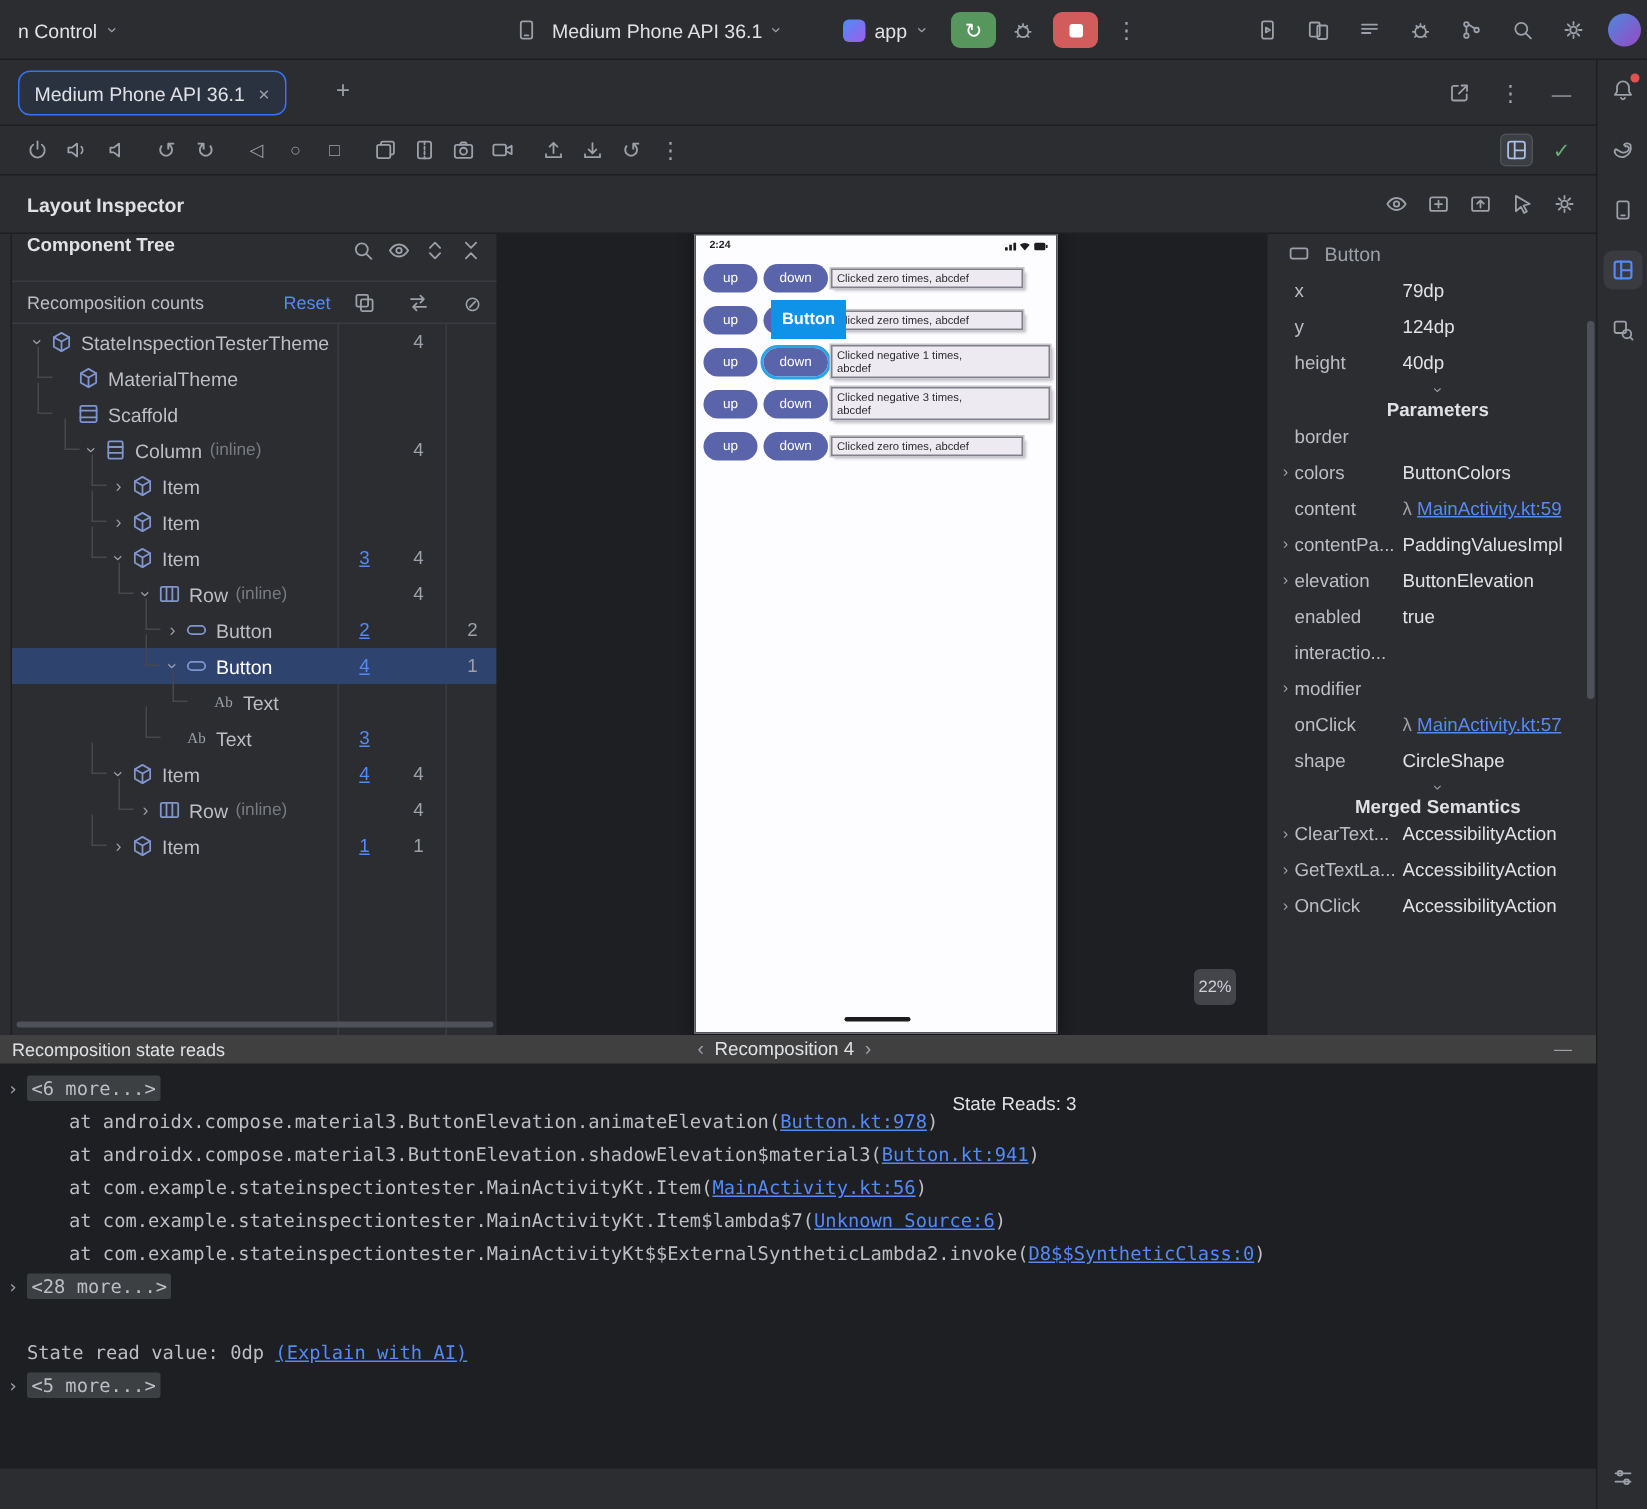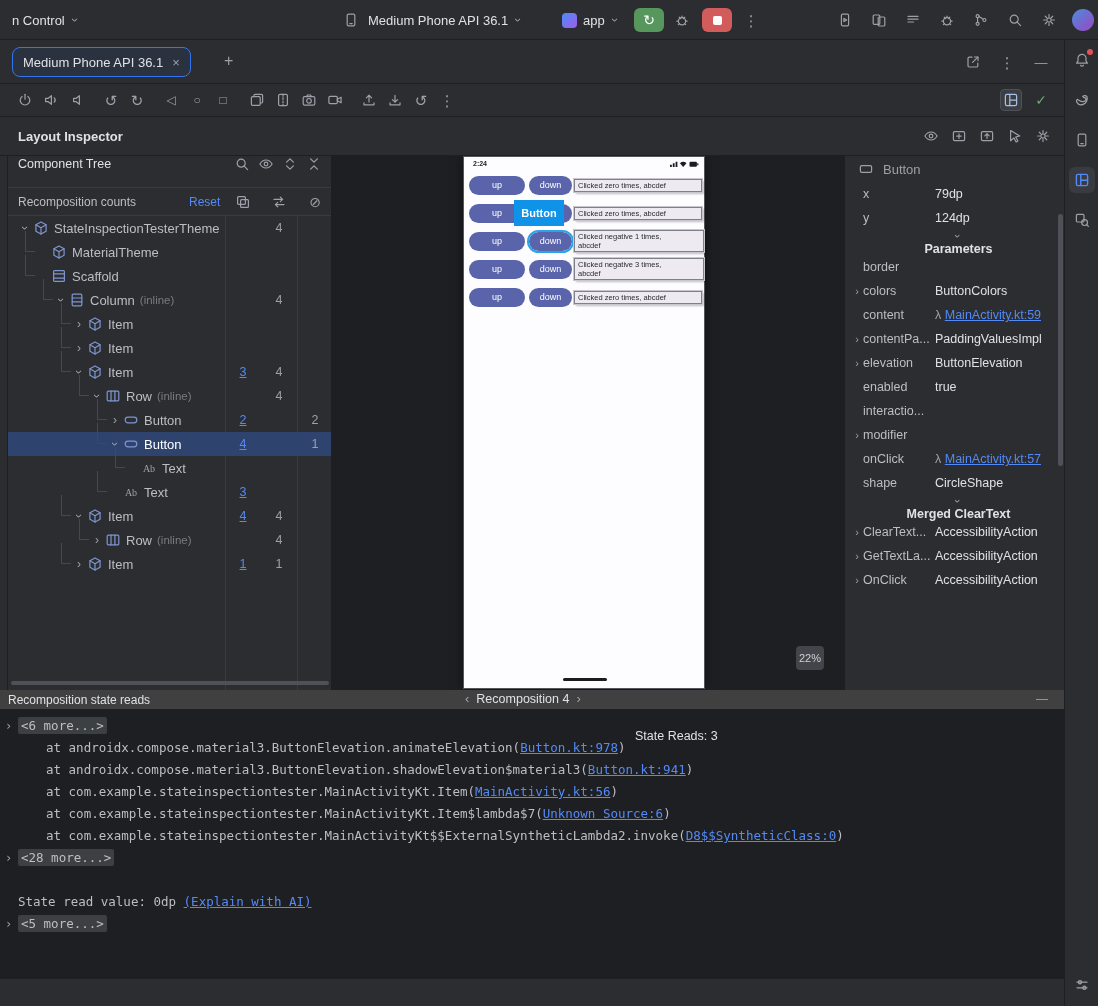--- a/index.html
+++ b/index.html
@@ -47,21 +47,21 @@
   .tglbtn{border:1px solid #4e5157;background:#3b3e43;border-radius:4px;}
 
   #liheader{height:39px;border-top:1px solid #1e1f22;display:flex;align-items:center;padding:0 10px 0 18px;background:#2b2d30;}
   #li-title{font-weight:bold;font-size:13px;}
   #li-icons{margin-left:auto;display:flex;gap:6px;}
 
   
   #panels{height:535px;display:flex;border-top:1px solid #1e1f22;}
   #gutter{width:8px;border-right:1px solid #1e1f22;background:#2b2d30;flex:none;}
   #tree-panel{width:324px;flex:none;background:#2b2d30;border-right:1px solid #1e1f22;position:relative;display:flex;flex-direction:column;}
-  .tp-header{height:32px;display:flex;align-items:center;padding:0 6px 16px 10px;border-bottom:1px solid #393b40;flex:none;}
+  .tp-header{height:32px;display:flex;align-items:flex-start;padding:0 6px 16px 10px;border-bottom:1px solid #393b40;flex:none;font-weight:bold;}
   .tp-header .ttl{font-size:12.5px;color:#dfe1e5;}
   .tp-hicons{margin-left:auto;display:flex;gap:2px;}
   #tp-counts{height:28px;position:relative;border-bottom:1px solid #393b40;flex:none;font-size:12px;color:#bcbec4;}
   #tp-counts .clabel{position:absolute;left:10px;top:7px;}
   #tp-counts .reset{position:absolute;left:181px;top:7px;color:#548af7;cursor:pointer;}
   .colicon{position:absolute;top:3px;width:36px;display:flex;justify-content:center;}
   #tree-body{position:relative;flex:1;overflow:hidden;}
   .coldiv{position:absolute;top:0;bottom:0;width:1px;background:#393b40;}
   .trow{height:24px;display:flex;align-items:center;position:relative;padding-left:10px;white-space:nowrap;cursor:pointer;}
   .trow.sel{background:#2e436e;}
@@ -80,21 +80,21 @@
 
   
   #canvas{flex:1;position:relative;background:#1e1f22;overflow:hidden;}
   #phone{position:absolute;left:131px;top:0;width:242px;height:533px;background:#fdfcff;border:1px solid #55565c;box-shadow:0 0 10px rgba(0,0,0,.55);}
   #p-status{height:13px;display:flex;align-items:center;padding:0 5px 0 9px;}
   #p-time{font-size:7px;font-weight:bold;color:#1d1d21;}
   #p-staticons{margin-left:auto;display:flex;}
   #phone-rows{margin-top:1px;}
   .prow{height:28px;display:flex;align-items:center;padding-left:5px;gap:9px;position:relative;}
   .pbtn{border:none;height:19px;border-radius:10px;background:#5a64ab;color:#fff;font-size:9px;font-family:"Liberation Sans",sans-serif;cursor:pointer;flex:none;}
-  .pbtn.up{width:56px;}
+  .pbtn.up{width:36px;}
   .pbtn.down{width:43px;margin-left:-5px;}
   .pbtn.selhl{outline:2px solid #2ba3e9;}
   .pbox{margin-left:-7px;border:1px solid #80808a;background:#edeaf1;color:#2b2b30;font-size:7.5px;line-height:9px;padding:1px 3px;width:128px;box-shadow:0 0 0 1px #c9c7ce,2px 2px 2px rgba(0,0,0,.25);cursor:pointer;}
   .pbox.two{width:146px;}
   .hovertag{position:absolute;left:50px;top:1px;width:50px;height:26px;background:#0e93e9;color:#fff;font-weight:bold;font-size:11px;display:flex;align-items:center;justify-content:center;z-index:5;}
   #navpill{position:absolute;bottom:7px;left:99px;width:44px;height:3px;border-radius:2px;background:#1c1c1f;}
   #zoom-badge{position:absolute;right:20px;top:490px;width:28px;height:24px;background:#43454a;border-radius:4px;color:#ced0d6;font-size:11px;display:flex;align-items:center;justify-content:center;}
 
   
   #attrs-panel{width:220px;flex:none;background:#2b2d30;border-left:1px solid #1e1f22;position:relative;overflow:hidden;}
@@ -780,20 +780,25 @@
             <div class="arow">
               <span class="achev"></span>
               <span class="alab">x</span>
               <span class="aval">79dp</span>
             </div>
             <div class="arow">
               <span class="achev"></span>
               <span class="alab">y</span>
               <span class="aval">124dp</span>
             </div>
+            <div class="arow">
+              <span class="achev"></span>
+              <span class="alab">height</span>
+              <span class="aval">40dp</span>
+            </div>
             <div class="asec">
               <span class="achev d">›</span>
               <span class="asectitle">Parameters</span>
             </div>
             <div class="arow">
               <span class="achev"></span>
               <span class="alab">border</span>
               <span class="aval"></span>
             </div>
             <div class="arow">
@@ -836,21 +841,21 @@
               <span class="alab">onClick</span>
               <span class="aval"><span class="lambda">λ </span><a class="alink">MainActivity.kt:57</a></span>
             </div>
             <div class="arow">
               <span class="achev"></span>
               <span class="alab">shape</span>
               <span class="aval">CircleShape</span>
             </div>
             <div class="asec">
               <span class="achev d">›</span>
-              <span class="asectitle">Merged ClearText</span>
+              <span class="asectitle">Merged Semantics</span>
             </div>
             <div class="arow">
               <span class="achev">›</span>
               <span class="alab">ClearText...</span>
               <span class="aval">AccessibilityAction</span>
             </div>
             <div class="arow">
               <span class="achev">›</span>
               <span class="alab">GetTextLa...</span>
               <span class="aval">AccessibilityAction</span>

